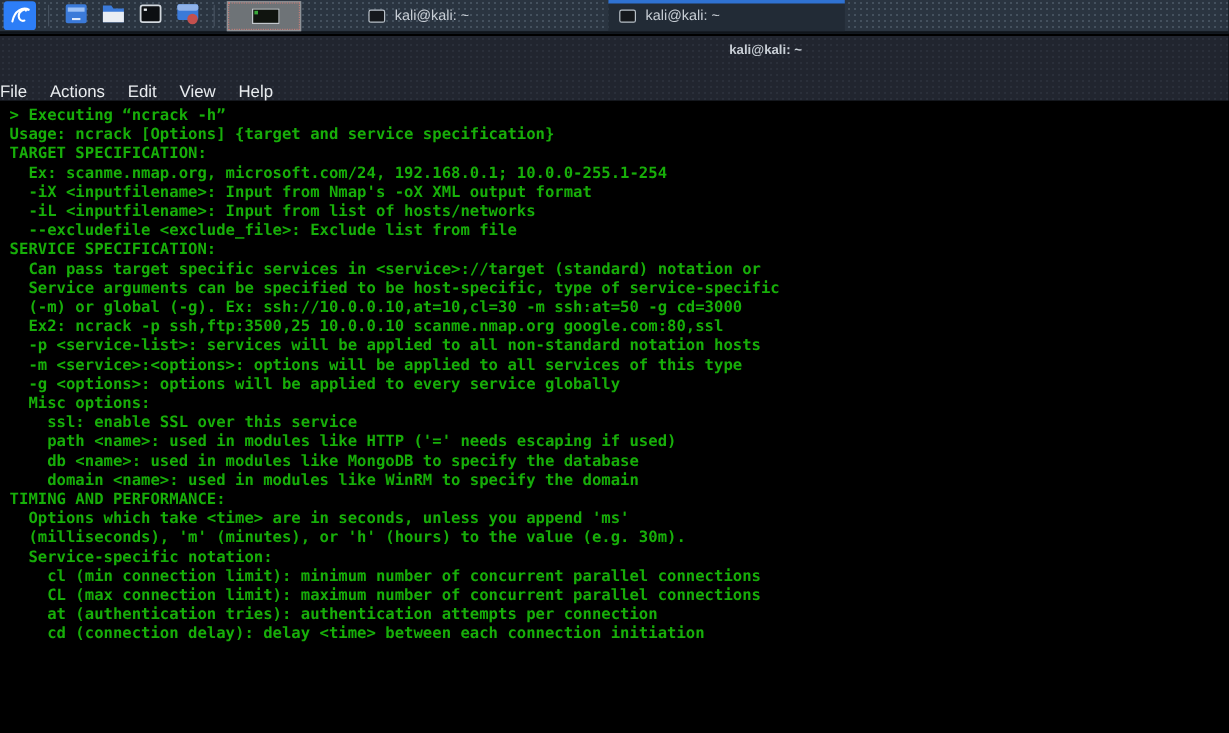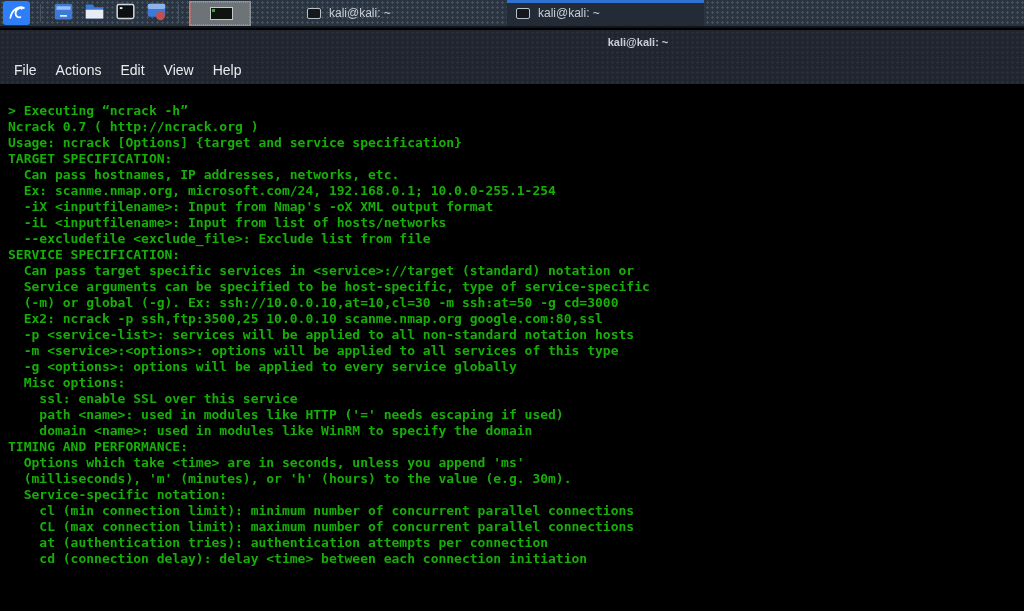--- a/index.html
+++ b/index.html
@@ -41,26 +41,26 @@
 
   
   .winbar { position:absolute; top:30px; left:0; right:0; height:54px;
             background-color:#21252f;
             background-image:radial-gradient(circle, rgba(120,140,160,.10) 1px, transparent 1.3px);
             background-size:5px 5px; }
   .window-title { position:absolute; top:0; left:638px; transform:translateX(-50%);
                   height:26px; line-height:24px; font-size:11px; font-weight:bold;
                   color:#c9cfd6; white-space:nowrap; }
   .menubar { position:absolute; top:26px; left:0; right:0; height:28px;
-             display:flex; align-items:center; gap:19px; padding-left:14px; }
+             display:flex; align-items:flex-end; gap:19px; }
   .menu-item { font-size:14px; color:#e9ecef; cursor:default; }
 
   
   .terminal { position:absolute; top:84px; left:0; right:0; bottom:0; background:#000;
-              padding:19px 0 0 8px; overflow:hidden; cursor:text; }
+              padding:5px 0 0 8px; overflow:hidden; cursor:text; }
   .tline { font-family:"DejaVu Sans Mono", monospace; font-size:13px; font-weight:bold;
            line-height:16px; color:#17ae09; white-space:pre; }
 </style>
 </head>
 <body>
 
 <div class="screen">
 
   <div class="panel">
     <button class="kali-btn">
@@ -128,39 +128,38 @@
       <span class="menu-item">File</span>
       <span class="menu-item">Actions</span>
       <span class="menu-item">Edit</span>
       <span class="menu-item">View</span>
       <span class="menu-item">Help</span>
     </div>
   </div>
 
   <div class="terminal" id="terminal-output">
       <div class="tline">&gt; Executing “ncrack -h”</div>
-      <div class="tline">Ncrack 0.7 ( http://ncrack.org )</div>
       <div class="tline">Usage: ncrack [Options] {target and service specification}</div>
       <div class="tline">TARGET SPECIFICATION:</div>
-      <div class="tline">  Can pass hostnames, IP addresses, networks, etc.</div>
       <div class="tline">  Ex: scanme.nmap.org, microsoft.com/24, 192.168.0.1; 10.0.0-255.1-254</div>
       <div class="tline">  -iX &lt;inputfilename&gt;: Input from Nmap's -oX XML output format</div>
       <div class="tline">  -iL &lt;inputfilename&gt;: Input from list of hosts/networks</div>
       <div class="tline">  --excludefile &lt;exclude_file&gt;: Exclude list from file</div>
       <div class="tline">SERVICE SPECIFICATION:</div>
       <div class="tline">  Can pass target specific services in &lt;service&gt;://target (standard) notation or</div>
       <div class="tline">  Service arguments can be specified to be host-specific, type of service-specific</div>
       <div class="tline">  (-m) or global (-g). Ex: ssh://10.0.0.10,at=10,cl=30 -m ssh:at=50 -g cd=3000</div>
       <div class="tline">  Ex2: ncrack -p ssh,ftp:3500,25 10.0.0.10 scanme.nmap.org google.com:80,ssl</div>
       <div class="tline">  -p &lt;service-list&gt;: services will be applied to all non-standard notation hosts</div>
       <div class="tline">  -m &lt;service&gt;:&lt;options&gt;: options will be applied to all services of this type</div>
       <div class="tline">  -g &lt;options&gt;: options will be applied to every service globally</div>
       <div class="tline">  Misc options:</div>
       <div class="tline">    ssl: enable SSL over this service</div>
       <div class="tline">    path &lt;name&gt;: used in modules like HTTP ('=' needs escaping if used)</div>
+      <div class="tline">    db &lt;name&gt;: used in modules like MongoDB to specify the database</div>
       <div class="tline">    domain &lt;name&gt;: used in modules like WinRM to specify the domain</div>
       <div class="tline">TIMING AND PERFORMANCE:</div>
       <div class="tline">  Options which take &lt;time&gt; are in seconds, unless you append 'ms'</div>
       <div class="tline">  (milliseconds), 'm' (minutes), or 'h' (hours) to the value (e.g. 30m).</div>
       <div class="tline">  Service-specific notation:</div>
       <div class="tline">    cl (min connection limit): minimum number of concurrent parallel connections</div>
       <div class="tline">    CL (max connection limit): maximum number of concurrent parallel connections</div>
       <div class="tline">    at (authentication tries): authentication attempts per connection</div>
       <div class="tline">    cd (connection delay): delay &lt;time&gt; between each connection initiation</div>
     </div>

